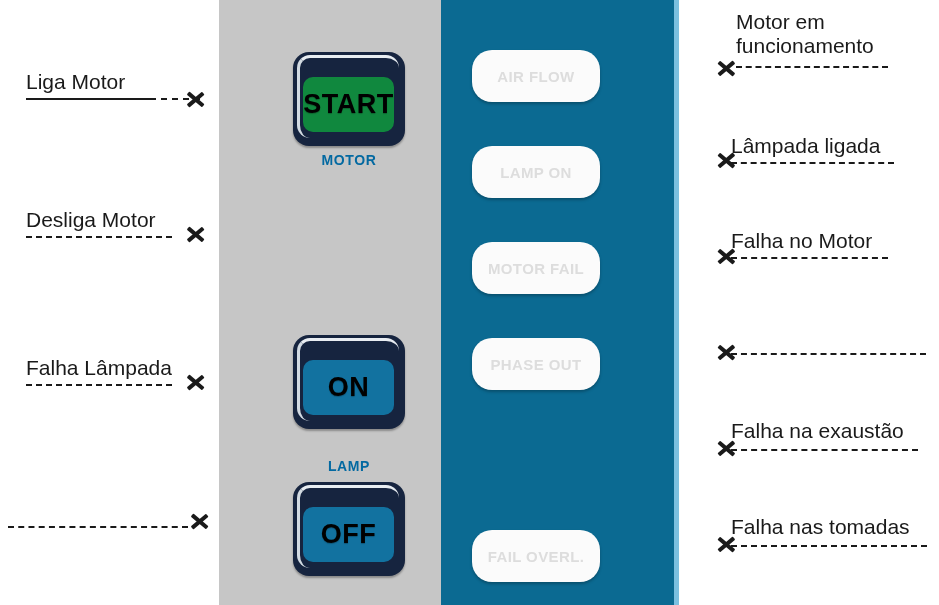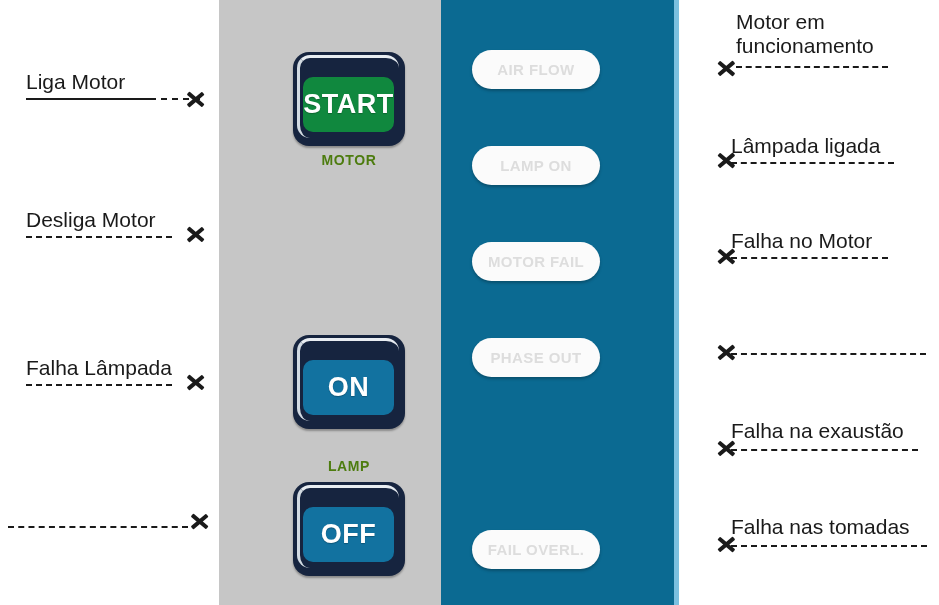--- a/index.html
+++ b/index.html
@@ -74,21 +74,21 @@
   .btn-face {
     position: absolute;
     left: 10px;
     top: 10px;
     right: 11px;
     bottom: 14px;
     border-radius: 10px;
     display: flex;
     align-items: center;
     justify-content: center;
-    color: #ffffff;
+    color: #000000;
     font-weight: bold;
     font-size: 27px;
     letter-spacing: .5px;
     text-shadow: 0 1px 1px rgba(0,0,0,.25);
     margin-top: 15px;
   }
   .face-green  { background: #10883e; }
   .face-red    { background: #ed1c24; }
   .face-blue   { background: #1272a0; }
 
@@ -98,32 +98,32 @@
   #btn-off   { top: 482px; }
 
   
   .group-caption {
     position: absolute;
     left: 293px;
     width: 112px;
     text-align: center;
     font-size: 14px;
     font-weight: bold;
-    color: #4d7c0f;
+    color: #0369a1;
     letter-spacing: .6px;
   }
   #cap-motor { top: 152px; }
   #cap-lamp  { top: 458px; }
 
   
   .lamp {
     position: absolute;
     left: 472px;
     width: 128px;
-    height: 39px;
+    height: 52px;
     border-radius: 20px;
     background: #fbfbfb;
     display: flex;
     align-items: center;
     justify-content: center;
     box-shadow: 0 2px 3px rgba(0,0,0,.25);
   }
   .lamp-label {
     font-size: 15px;
     font-weight: bold;

